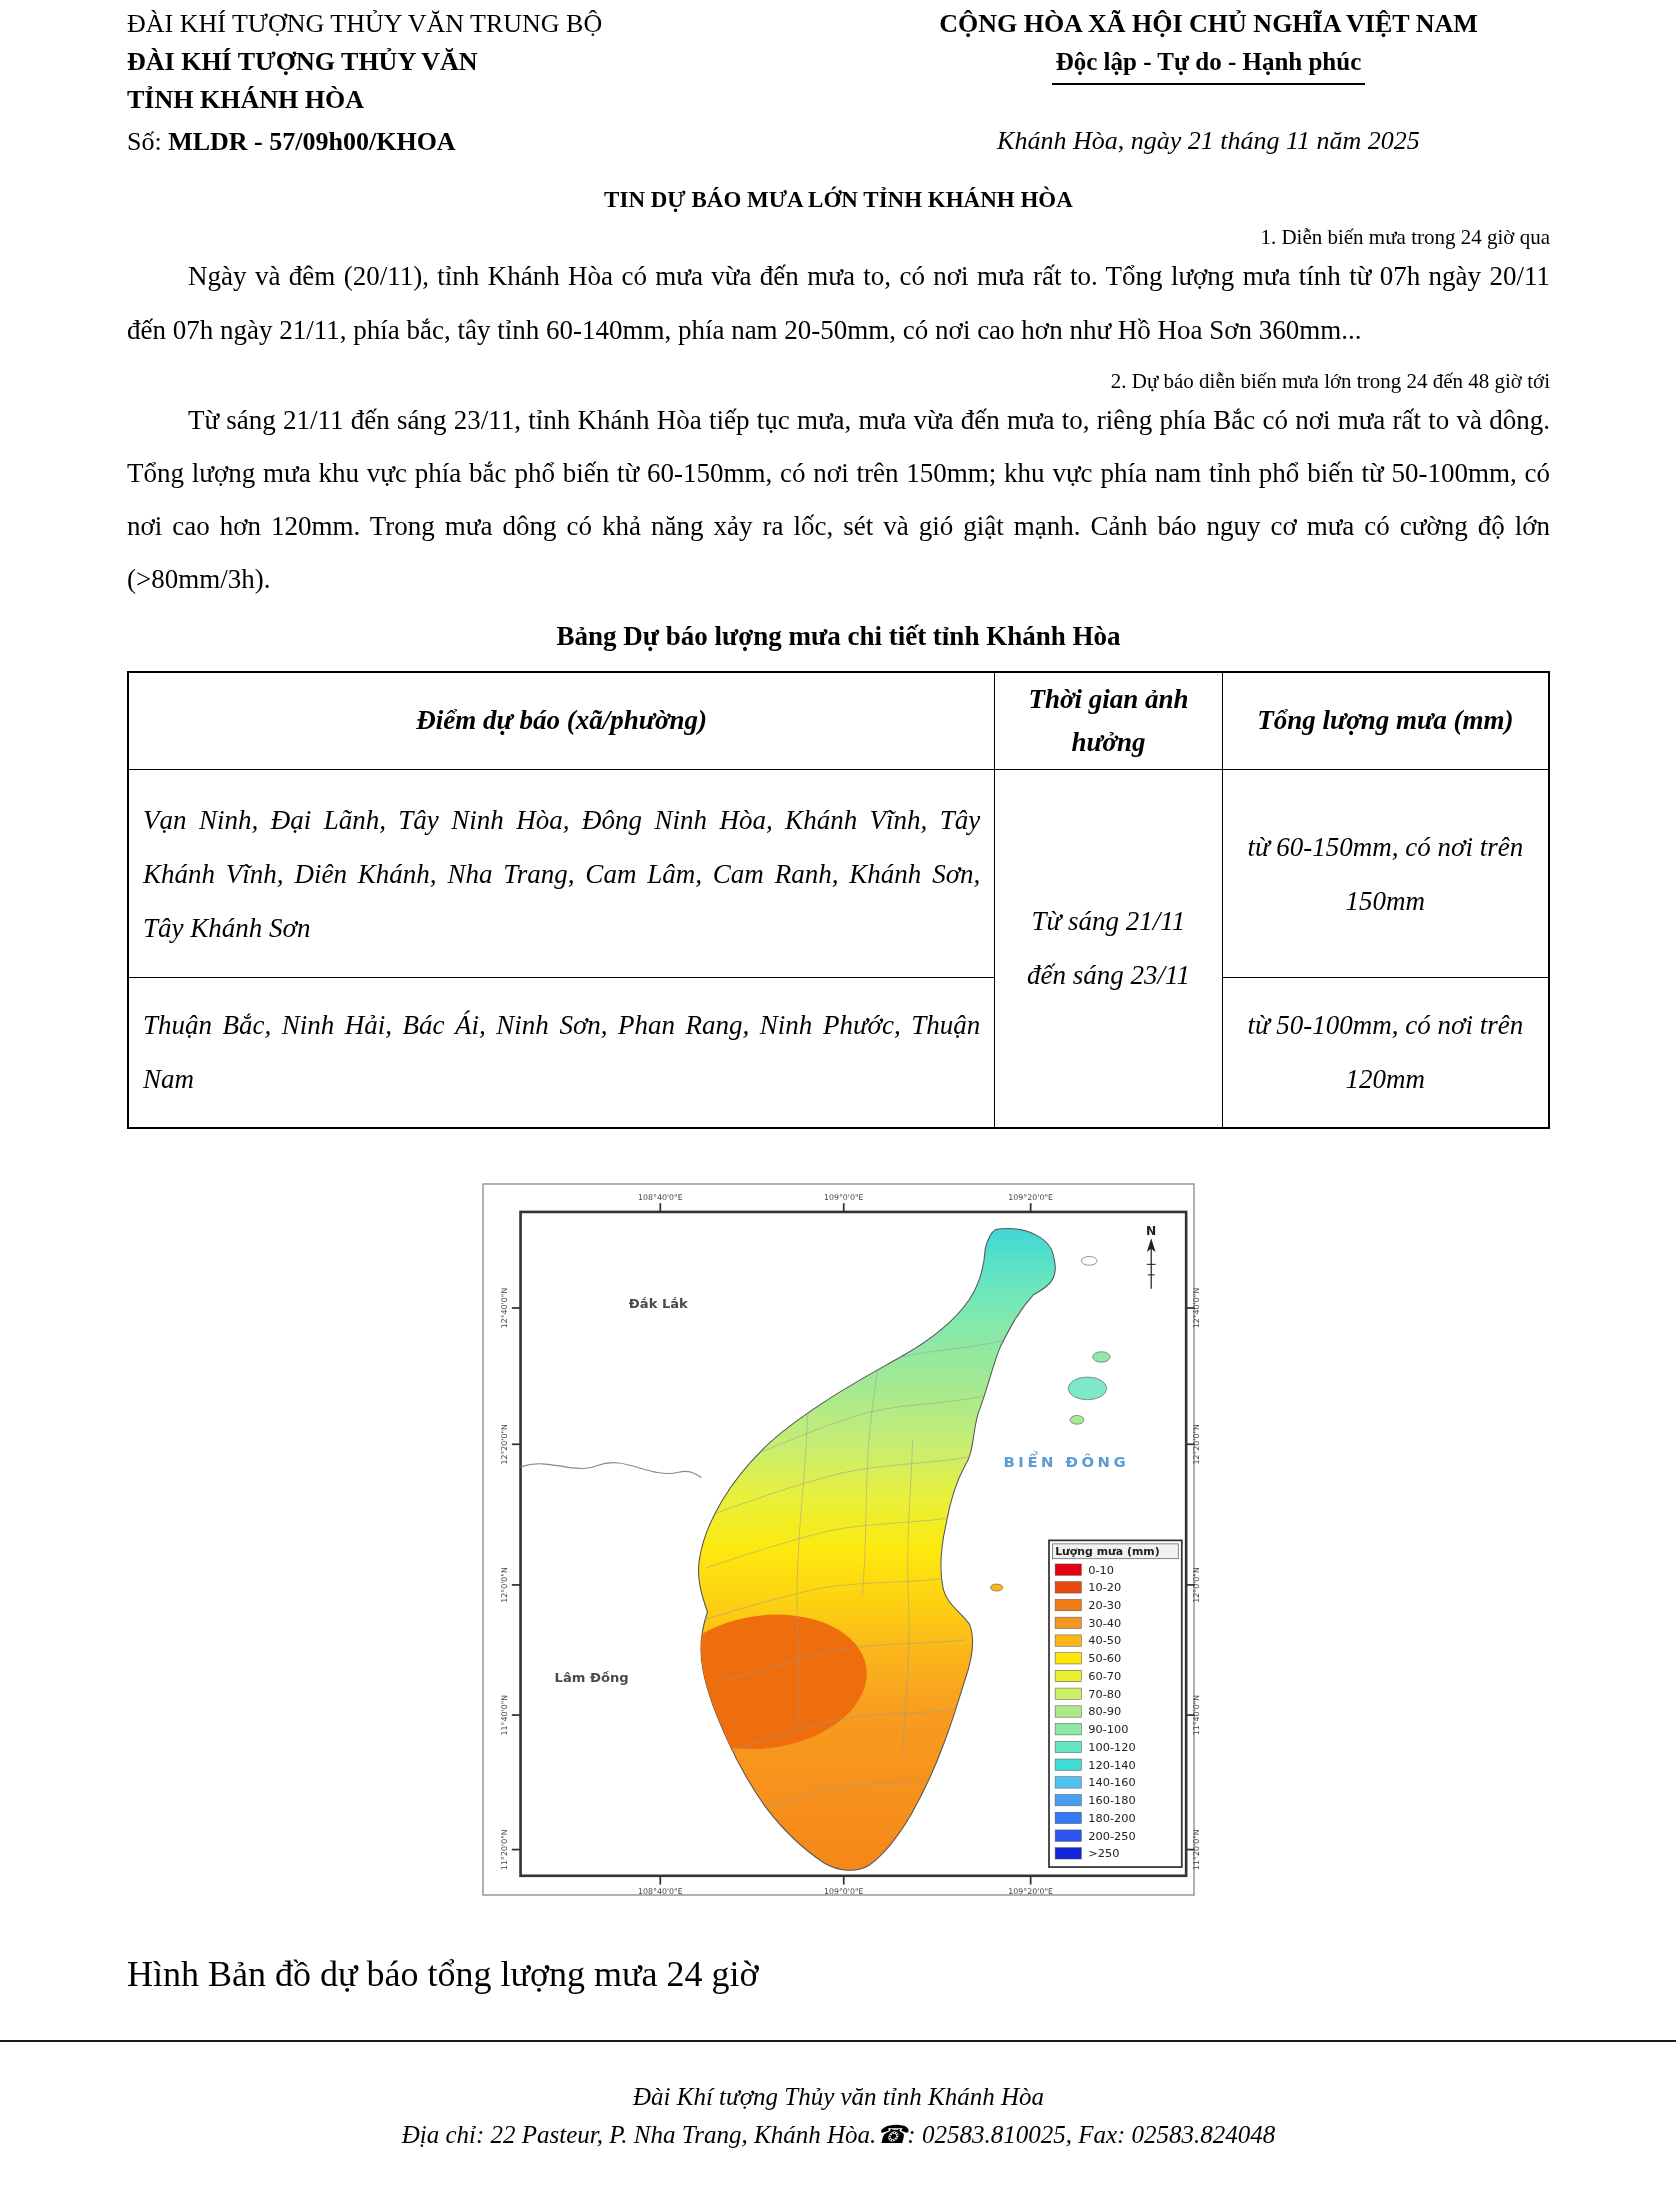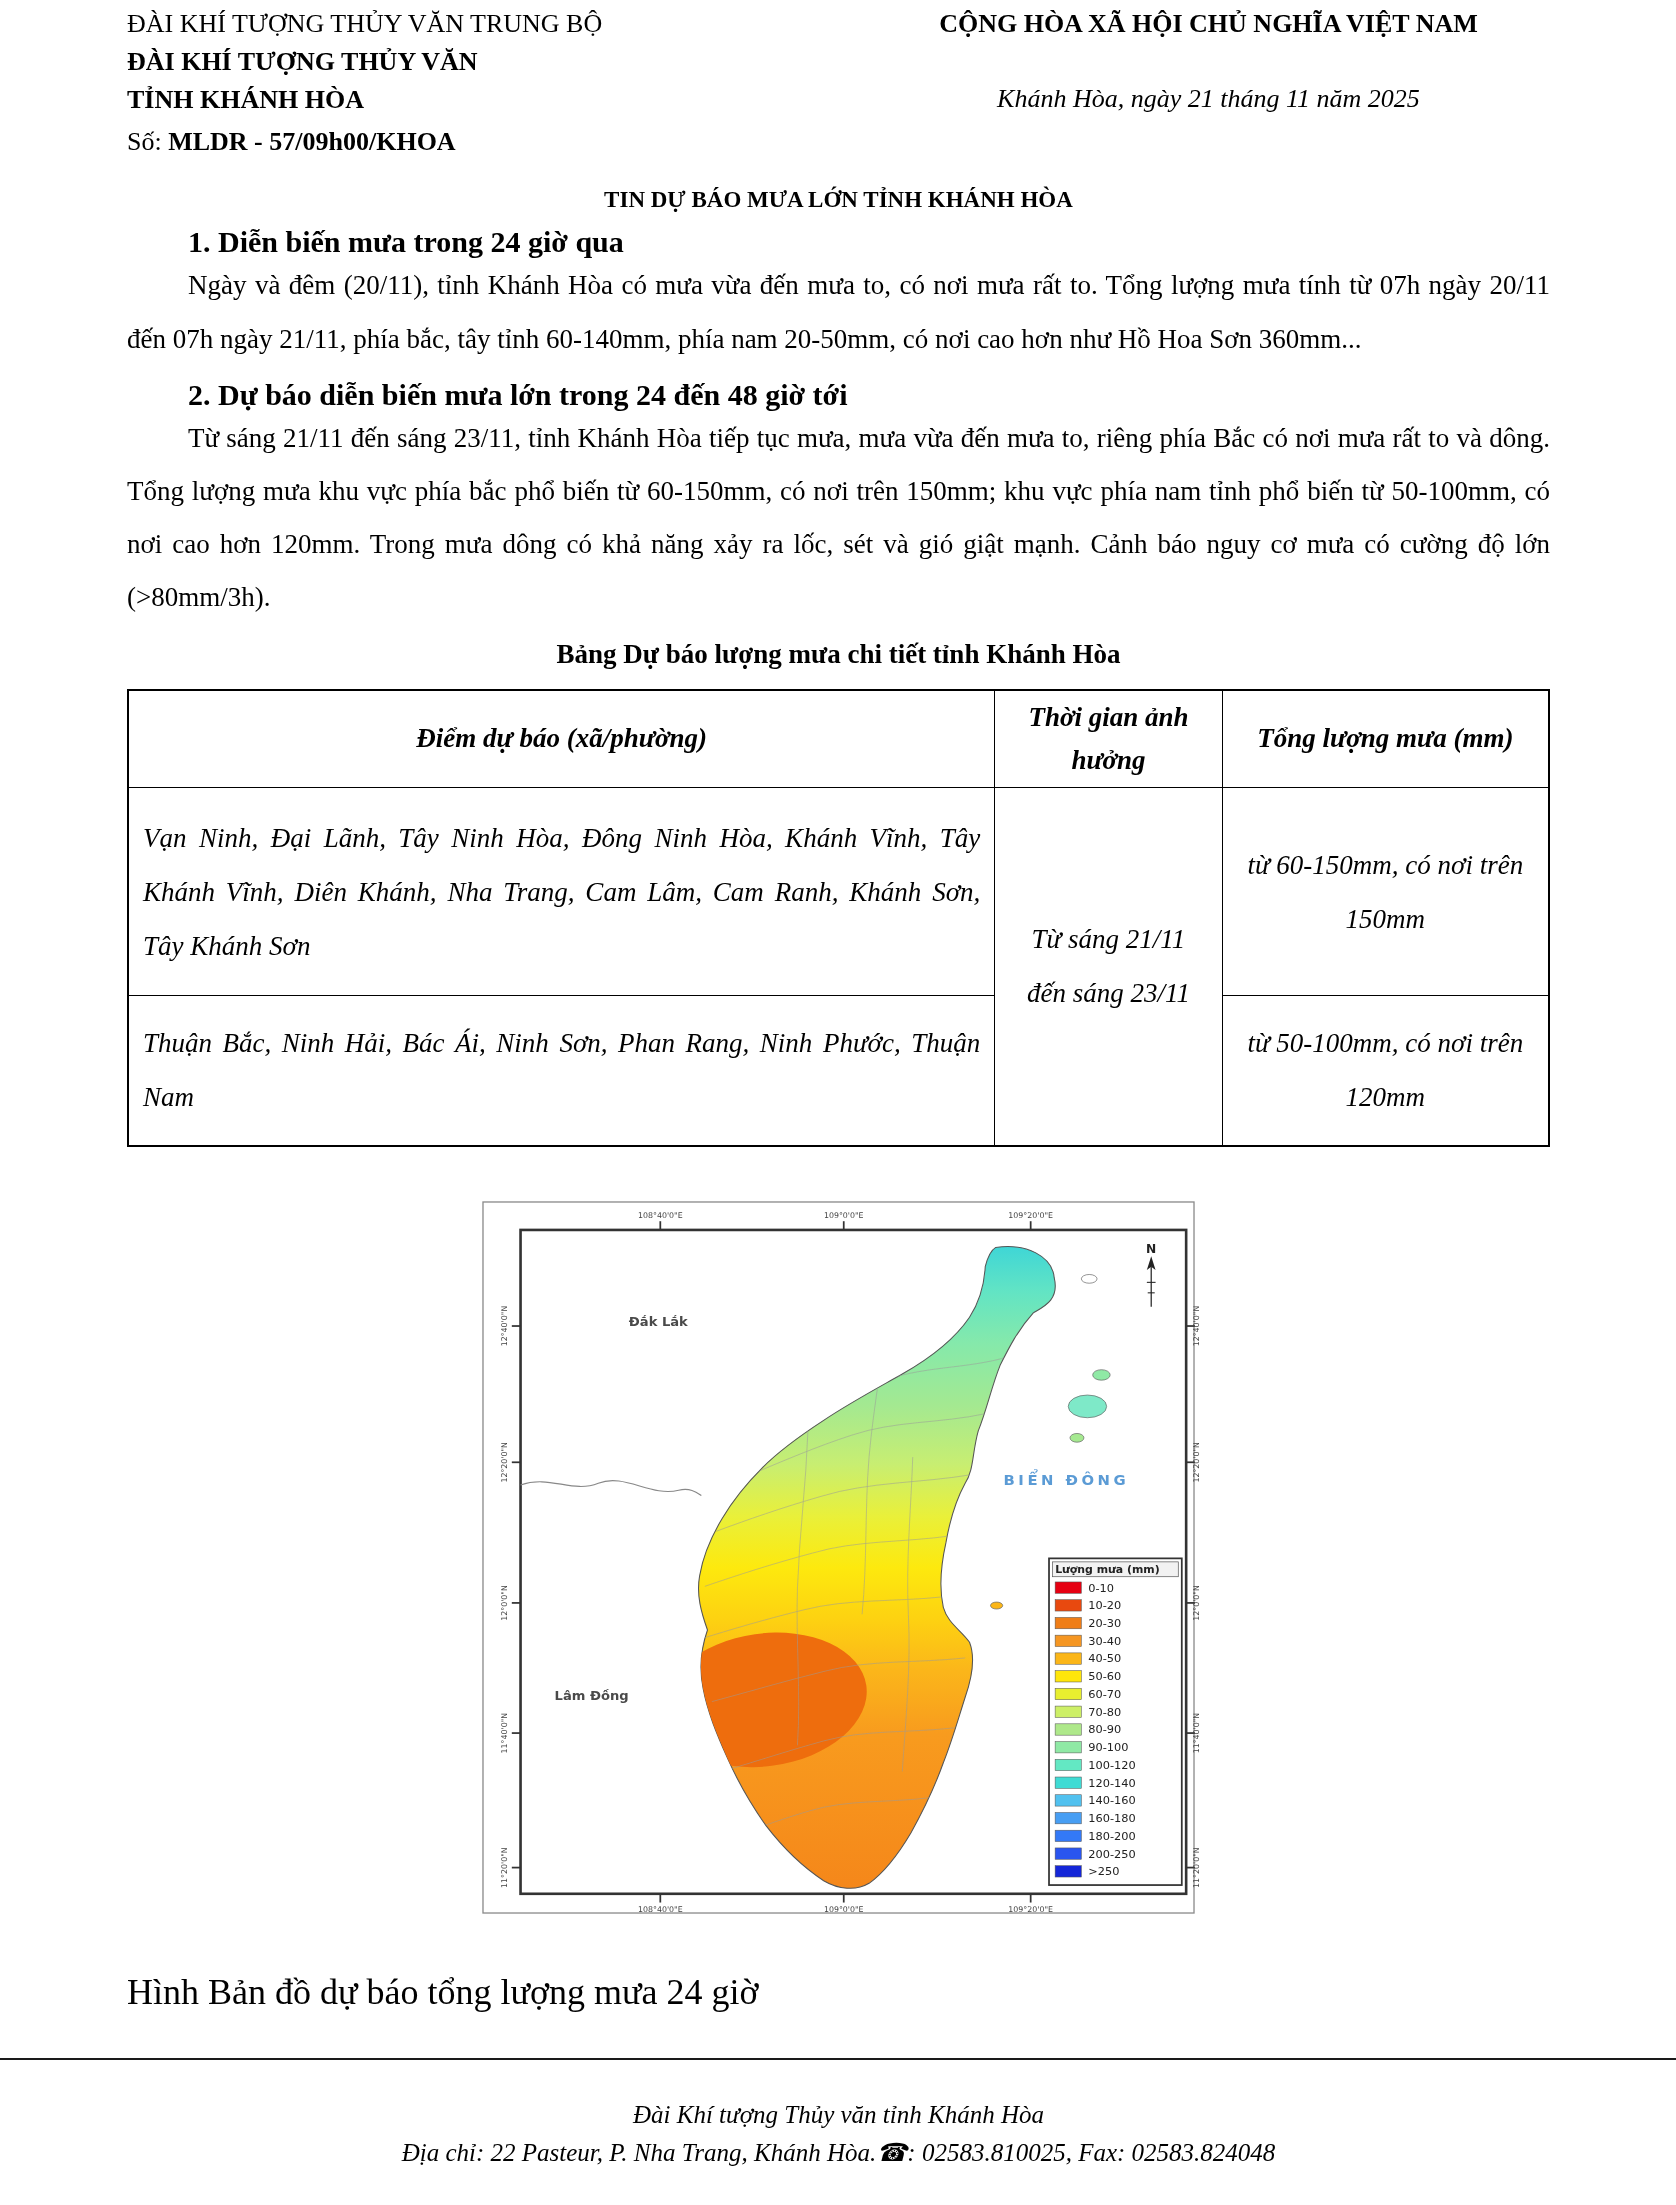--- a/index.html
+++ b/index.html
@@ -19,21 +19,21 @@
   .lh-org, .lh-province { font-weight:700; }
   .lh-number { margin-top:5.2px; }
   .lh-number .num { font-weight:700; }
   .lh-country { font-weight:700; }
   .lh-motto { display:inline-block; font-weight:700; font-size:25px;
               border-bottom:2.6px solid #000; padding:0 3.5px 2.6px 3.5px; }
   .lh-date { font-style:italic; margin-top:37px; }
 
   
   .doc-title { text-align:center; font-weight:700; font-size:23px; margin-top:26px; }
-  .sec-heading { font-weight:700; font-size:30px; margin:12.2px 0 0 61px; }
+  .sec-heading { font-weight:400; font-size:21px; margin:12.2px 0 0 61px;text-align:right; }
   .para { font-size:27px; line-height:1.97; text-align:justify; text-indent:61px; }
 
   
   .tbl-title { text-align:center; font-weight:700; font-size:27px; margin-top:14px; }
   table.forecast { width:100%; border-collapse:collapse; margin-top:19px;
                    border:2.6px solid #000;font-style:italic; }
   table.forecast th, table.forecast td { border:1.7px solid #000; font-size:27px; }
   th.c1 { width:61%; } th.c2 { width:16%; } th.c3 { width:23%; }
   table.forecast th { font-weight:700; text-align:center; height:98px;
                       line-height:1.6; padding:3.5px 8.7px; }
@@ -71,20 +71,21 @@
 
   <div class="letterhead">
     <div class="lh-left">
       <div class="lh-org-parent">ĐÀI KHÍ TƯỢNG THỦY VĂN TRUNG BỘ</div>
       <div class="lh-org">ĐÀI KHÍ TƯỢNG THỦY VĂN</div>
       <div class="lh-province">TỈNH KHÁNH HÒA</div>
       <div class="lh-number"><span>Số: </span><span class="num">MLDR - 57/09h00/KHOA</span></div>
     </div>
     <div class="lh-right">
       <div class="lh-country">CỘNG HÒA XÃ HỘI CHỦ NGHĨA VIỆT NAM</div>
+      <div><span class="lh-motto">Độc lập - Tự do - Hạnh phúc</span></div>
       <div class="lh-date">Khánh Hòa, ngày 21 tháng 11 năm 2025</div>
     </div>
   </div>
 
   <div class="doc-title">TIN DỰ BÁO MƯA LỚN TỈNH KHÁNH HÒA</div>
 
   <div class="sec-heading">1. Diễn biến mưa trong 24 giờ qua</div>
   <div class="para">Ngày và đêm (20/11), tỉnh Khánh Hòa có mưa vừa đến mưa to, có nơi mưa rất to. Tổng lượng mưa tính từ 07h ngày 20/11 đến 07h ngày 21/11, phía bắc, tây tỉnh 60-140mm, phía nam 20-50mm, có nơi cao hơn như Hồ Hoa Sơn 360mm...</div>
 
   <div class="sec-heading">2. Dự báo diễn biến mưa lớn trong 24 đến 48 giờ tới</div>

